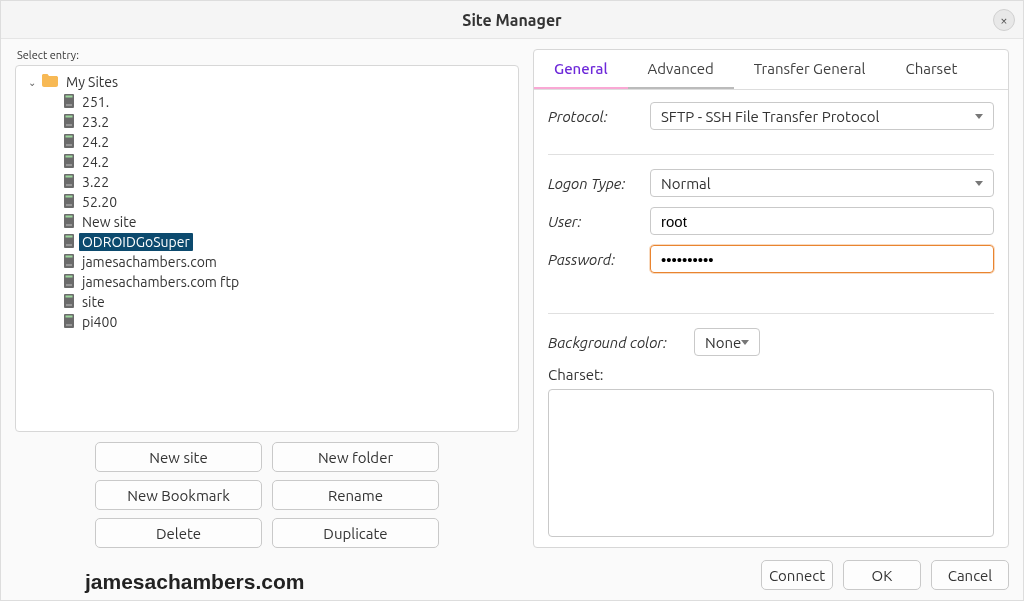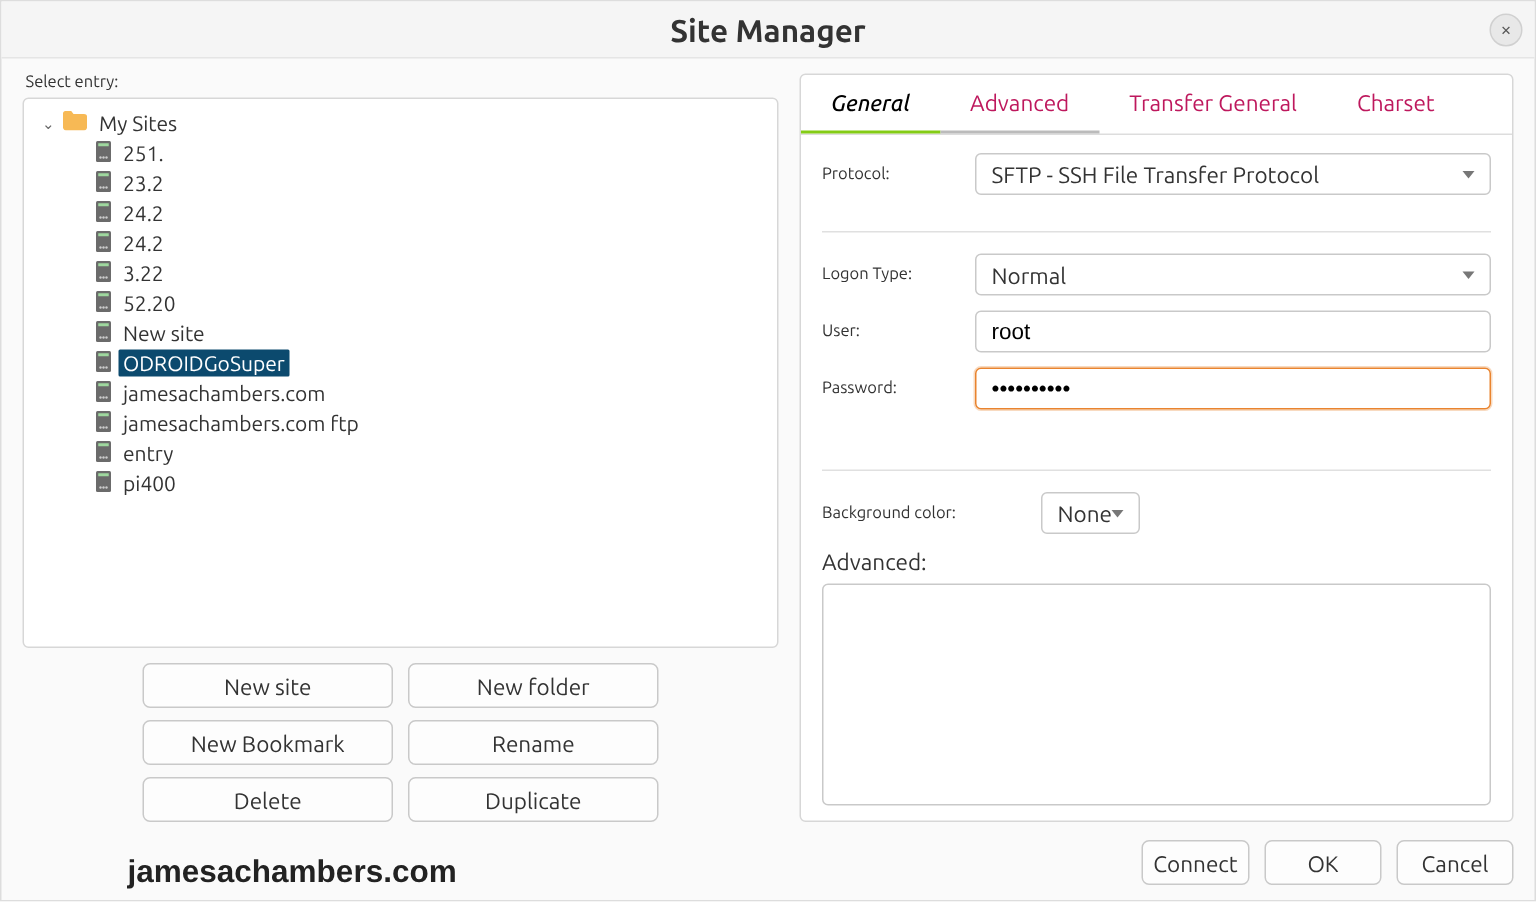--- a/index.html
+++ b/index.html
@@ -1,41 +1,41 @@
 <!DOCTYPE html>
 <html><head>
 <meta charset="utf-8">
 <style>
 * { box-sizing: border-box; margin: 0; padding: 0; }
 body { font-family: Ubuntu, "Segoe UI", sans-serif; font-size: 14px; color: #333; background: #fff; }
 .window { width: 1024px; height: 601px; background: #fafafa; display: flex; flex-direction: column; border: 1px solid #ddd; position: relative; }
 .titlebar { height: 38px; background: #f5f5f5; display: flex; align-items: center; justify-content: center; position: relative; border-bottom: 1px solid #e5e5e5; }
-.titlebar .title { font-weight: 600; font-size: 21px; color: #333; }
+.titlebar .title { font-weight: 600; font-size: 16px; color: #333; }
 .close-btn { position: absolute; right: 8px; top: 8px; width: 22px; height: 22px; border-radius: 50%; background: #e8e8e8; border: 1px solid #d0d0d0; display: flex; align-items: center; justify-content: center; cursor: pointer; font-size: 13px; color: #555; }
 .content { flex: 1; display: flex; padding: 10px 14px 8px 14px; gap: 14px; }
 .left { flex: 0 0 504px; display: flex; flex-direction: column; }
 .select-label { font-size: 11px; color: #333; margin-bottom: 4px; padding-left: 2px; }
 .tree-box { flex: 1; background: #fff; border: 1px solid #d7d7d7; border-radius: 4px; padding: 6px 4px; overflow: auto; }
 .tree-row { display: flex; align-items: center; height: 20px; font-size: 14px; cursor: pointer; white-space: nowrap; }
 .tree-row.level0 { padding-left: 8px; }
 .tree-row.level1 { padding-left: 44px; }
 .expander { width: 14px; display: inline-block; color: #666; font-size: 10px; }
 .folder-icon svg, .server-icon svg { margin-right: 5px; flex-shrink: 0; }
 .tree-row .label { padding: 1px 3px; }
 .tree-row.selected .label { background: #0c4a6e; color: #fff; border-radius: 1px; }
 .btn-grid { display: grid; grid-template-columns: 1fr 1fr; gap: 8px 10px; margin-top: 10px; padding: 0 80px; }
 .btn { height: 30px; background: #fdfdfd; border: 1px solid #c9c9c9; border-radius: 5px; font-size: 15px; color: #333; display: flex; align-items: center; justify-content: center; cursor: pointer; }
 .right { flex: 1; background: #fff; border: 1px solid #d7d7d7; border-radius: 4px; padding: 0; display: flex; flex-direction: column; }
 .tabs { display: flex; border-bottom: 1px solid #ddd; }
-.tab { padding: 10px 20px; font-size: 15px; color: #be185d; cursor: pointer; border-bottom: 2px solid transparent; }
-.tab.active { color: #000000; border-bottom: 2px solid #84cc16; font-weight: 500; font-style: italic; }
+.tab { padding: 10px 20px; font-size: 15px; color: #404040; cursor: pointer; border-bottom: 2px solid transparent; }
+.tab.active { color: #6d28d9; border-bottom: 2px solid #f9a8d4; font-weight: 500; }
 .tab.adv { border-bottom-color: #bbb; }
 .panel { padding: 12px 14px 10px 14px; flex: 1; display: flex; flex-direction: column; }
 .form-row { display: flex; align-items: center; margin-bottom: 10px; gap: 10px; }
-.form-row label { width: 92px; font-size: 11px; color: #333; flex-shrink: 0; }
+.form-row label { width: 92px; font-size: 15px; color: #333; flex-shrink: 0; font-style: italic; }
 .dd { flex: 1; height: 28px; border: 1px solid #c9c9c9; border-radius: 4px; background: #fff; display: flex; align-items: center; padding: 0 10px; position: relative; cursor: pointer; font-size: 15px; }
 .dd::after { content: ""; position: absolute; right: 10px; width: 0; height: 0; border-left: 4px solid transparent; border-right: 4px solid transparent; border-top: 5px solid #777; }
 .txt-input { flex: 1; height: 28px; border: 1px solid #c9c9c9; border-radius: 4px; padding: 0 10px; font-size: 15px; background: #fff; }
 .txt-input.focused { border-color: #e9842f; outline: 1px solid rgba(233,132,47,0.3); }
 .host-row .txt-input { flex: 1; }
 .port-label { width: auto !important; padding-left: 4px; }
 .port-input { width: 56px; flex: none; }
 .sep { height: 1px; background: #e0e0e0; margin: 14px 0 14px 0; }
 .bg-row label { width: 136px; }
 .bg-dd { width: 66px; flex: none; }
@@ -172,21 +172,21 @@
               <span class="label">jamesachambers.com ftp</span>
             </div>
             <div class="tree-row level1">
               <span class="server-icon"><svg width="10" height="14" viewBox="0 0 10 14">
                   <rect width="10" height="14" rx="1" fill="#6b6b6b"></rect>
                   <rect x="1.5" y="1.5" width="7" height="2" fill="#9fd89f"></rect>
                   <circle cx="3" cy="11" r="0.8" fill="#ccc"></circle>
                   <circle cx="5" cy="11" r="0.8" fill="#ccc"></circle>
                   <circle cx="7" cy="11" r="0.8" fill="#ccc"></circle>
                 </svg></span>
-              <span class="label">entry</span>
+              <span class="label">site</span>
             </div>
             <div class="tree-row level1">
               <span class="server-icon"><svg width="10" height="14" viewBox="0 0 10 14">
                   <rect width="10" height="14" rx="1" fill="#6b6b6b"></rect>
                   <rect x="1.5" y="1.5" width="7" height="2" fill="#9fd89f"></rect>
                   <circle cx="3" cy="11" r="0.8" fill="#ccc"></circle>
                   <circle cx="5" cy="11" r="0.8" fill="#ccc"></circle>
                   <circle cx="7" cy="11" r="0.8" fill="#ccc"></circle>
                 </svg></span>
               <span class="label">pi400</span>
@@ -236,21 +236,21 @@
         </div>
 
         <div class="sep" style="margin-top:30px"></div>
 
         <div class="form-row bg-row">
           <label>Background color:</label>
           <div class="dd bg-dd">
             <span>None</span>
           </div>
         </div>
-        <div style="font-size:15px;margin-bottom:2px;">Advanced:</div>
+        <div style="font-size:15px;margin-bottom:2px;">Charset:</div>
         <div class="comments-box"></div>
       </div>
     </div>
   </div>
 
   <div class="footer">
     <div class="btn connect">Connect</div>
     <div class="btn">OK</div>
     <div class="btn">Cancel</div>
   </div>

